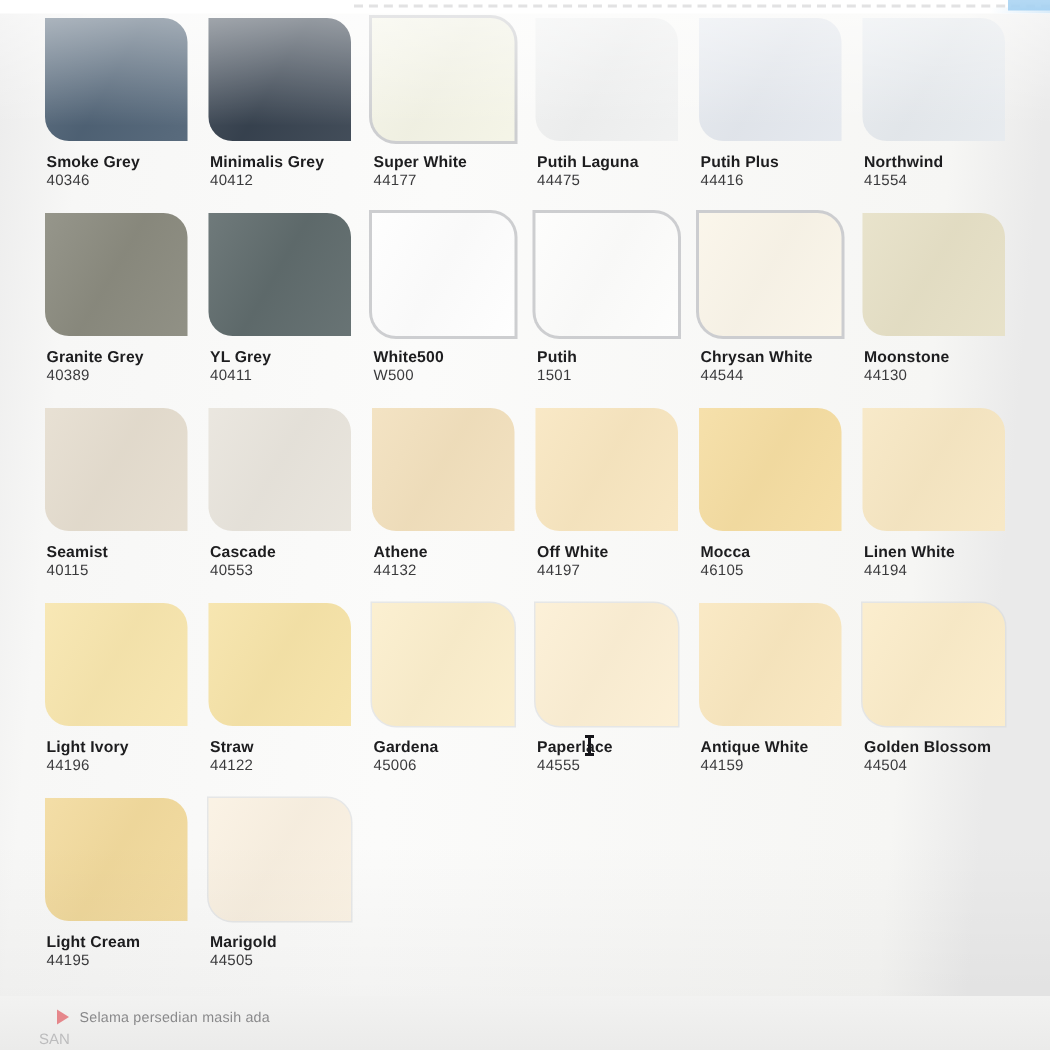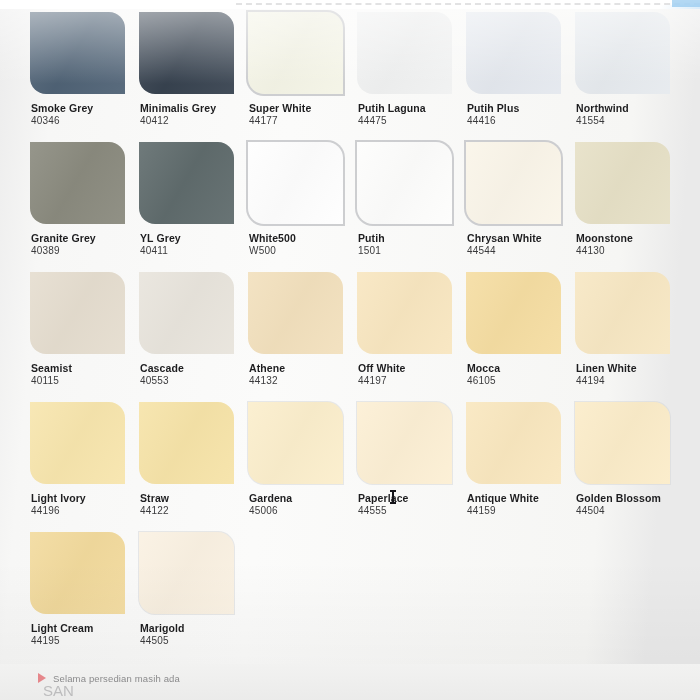--- a/index.html
+++ b/index.html
@@ -197,23 +197,23 @@
     border-bottom: 5px solid transparent;
   }
   #stock-note .note-text {
     font-size: 9.5px;
     color: #4a4a4d;
     letter-spacing: .15px;
     white-space: nowrap;
   }
   #stock-note-2 {
     position: absolute;
-    left: 43px;
+    left: 26px;
     bottom: 1px;
-    font-size: 15px;
+    font-size: 10px;
     color: #8d8d90;
     opacity: .5;
     white-space: nowrap;
   }
 </style>
 </head>
 <body>
 
 <div id="page">
   <div id="paper"></div>

